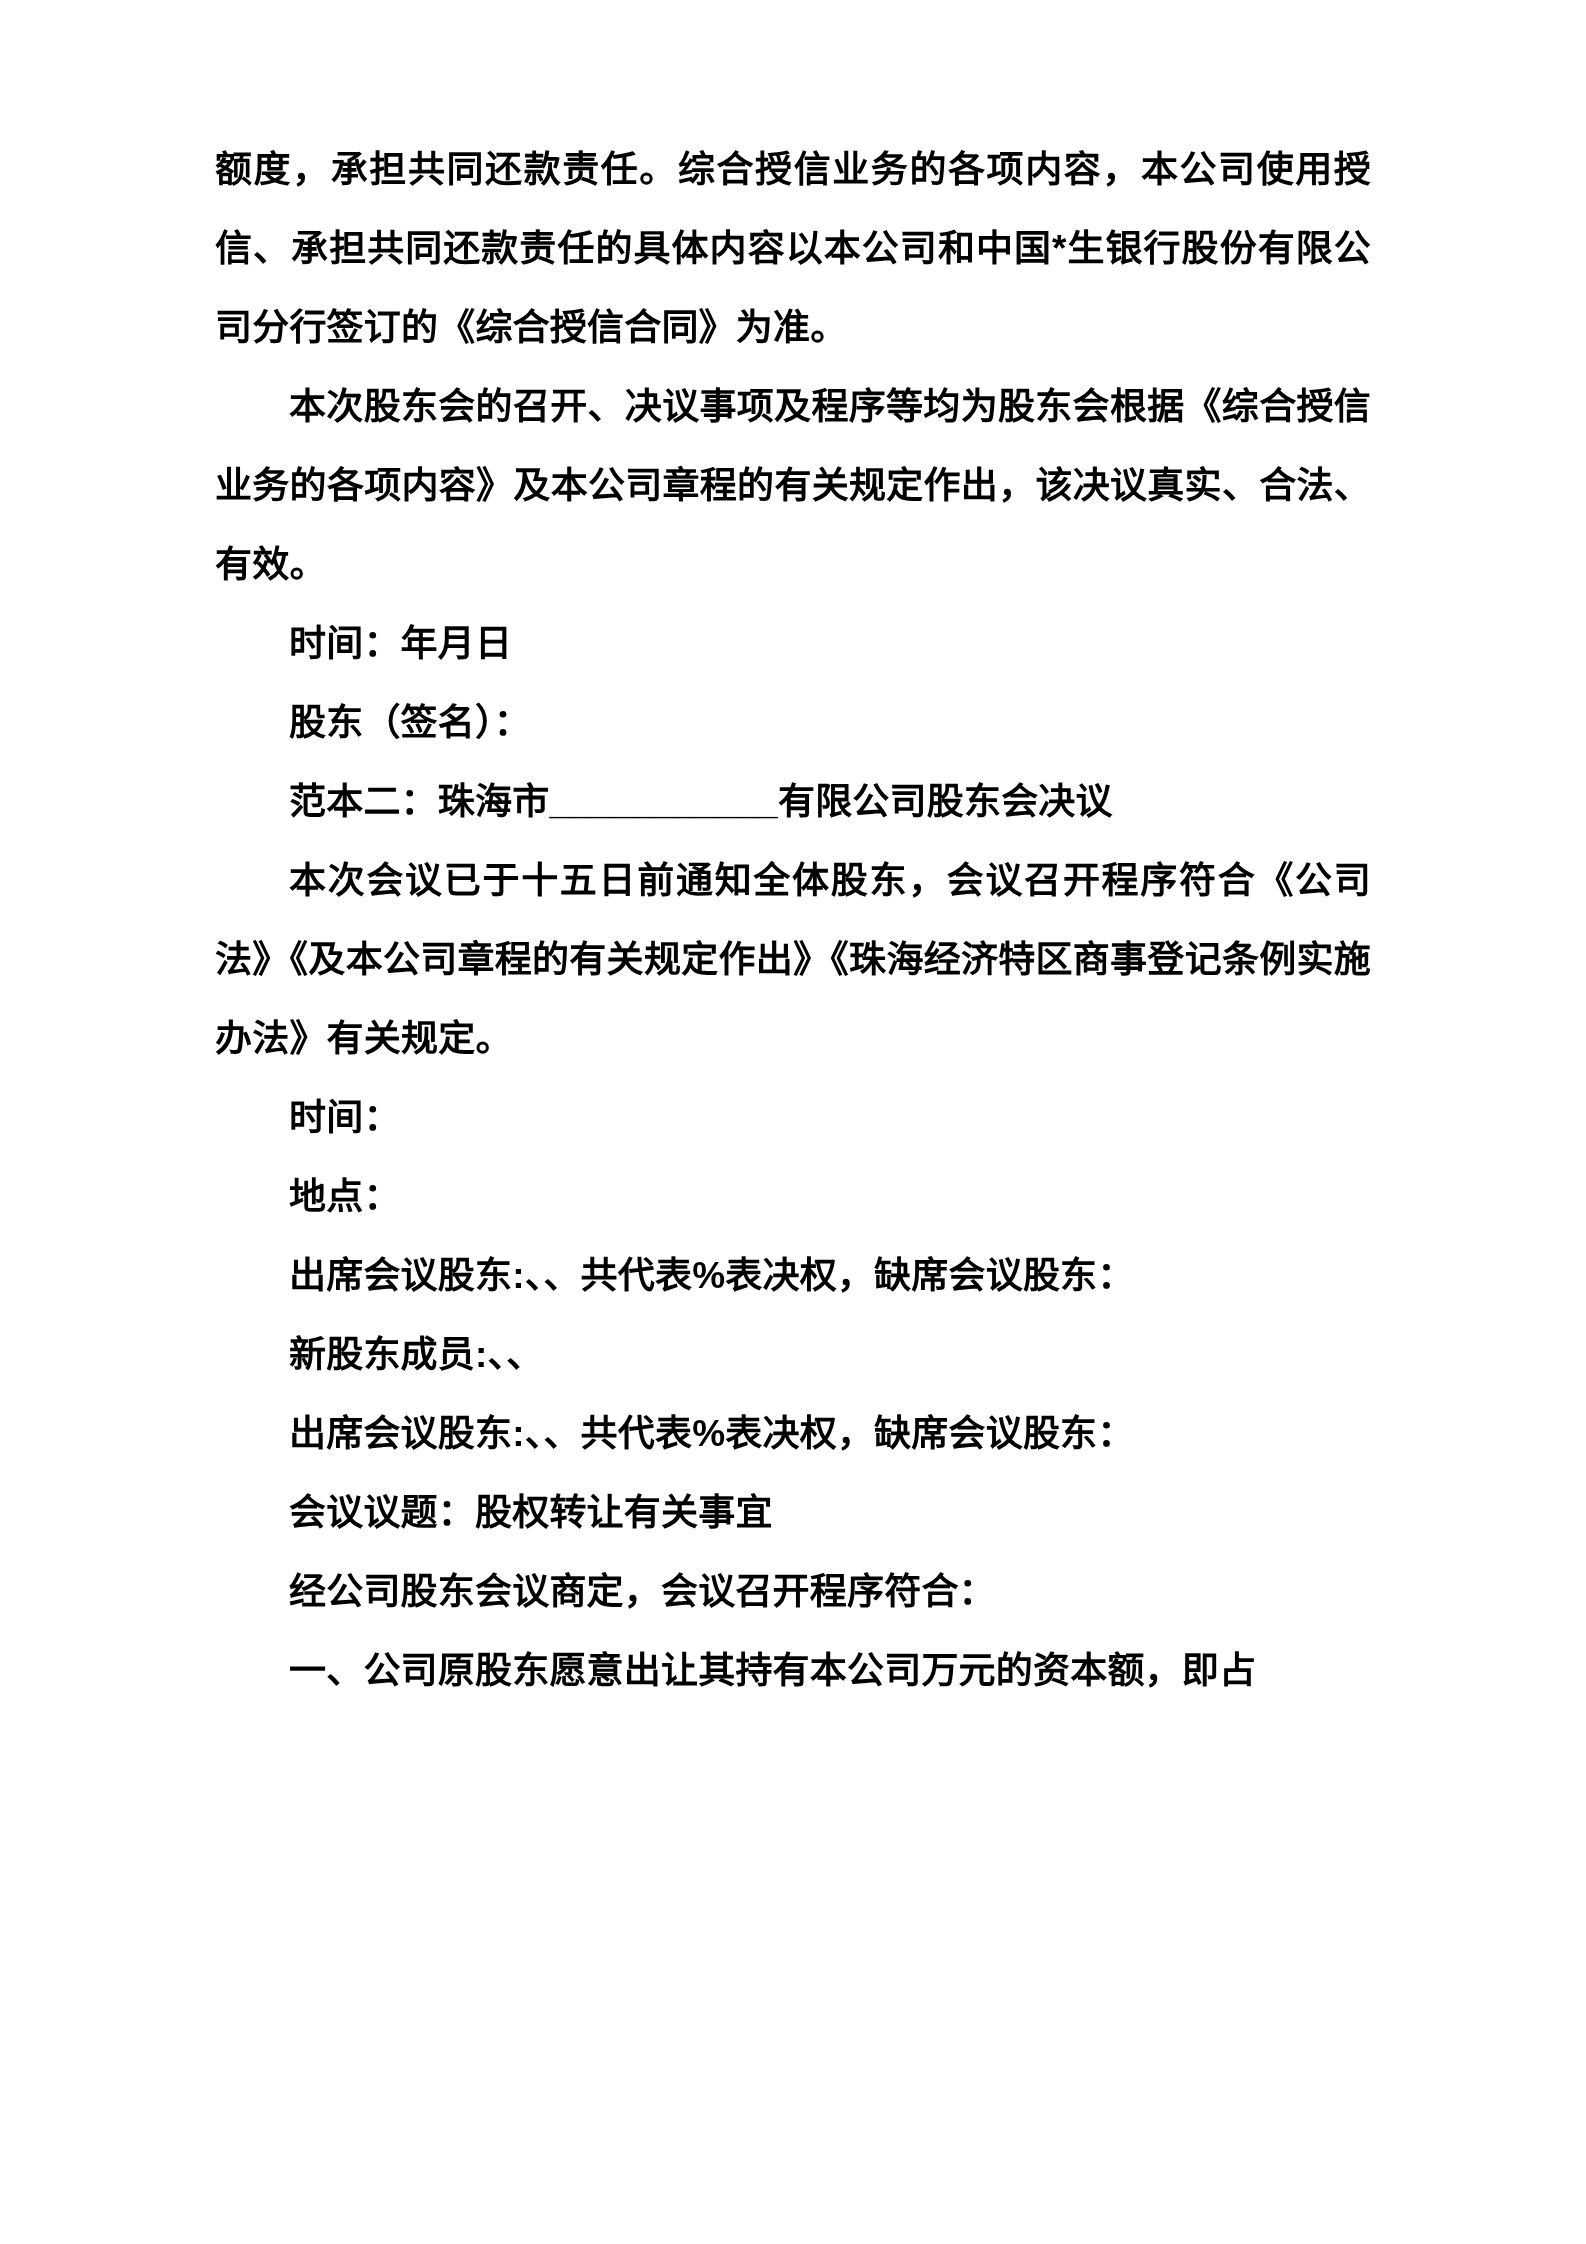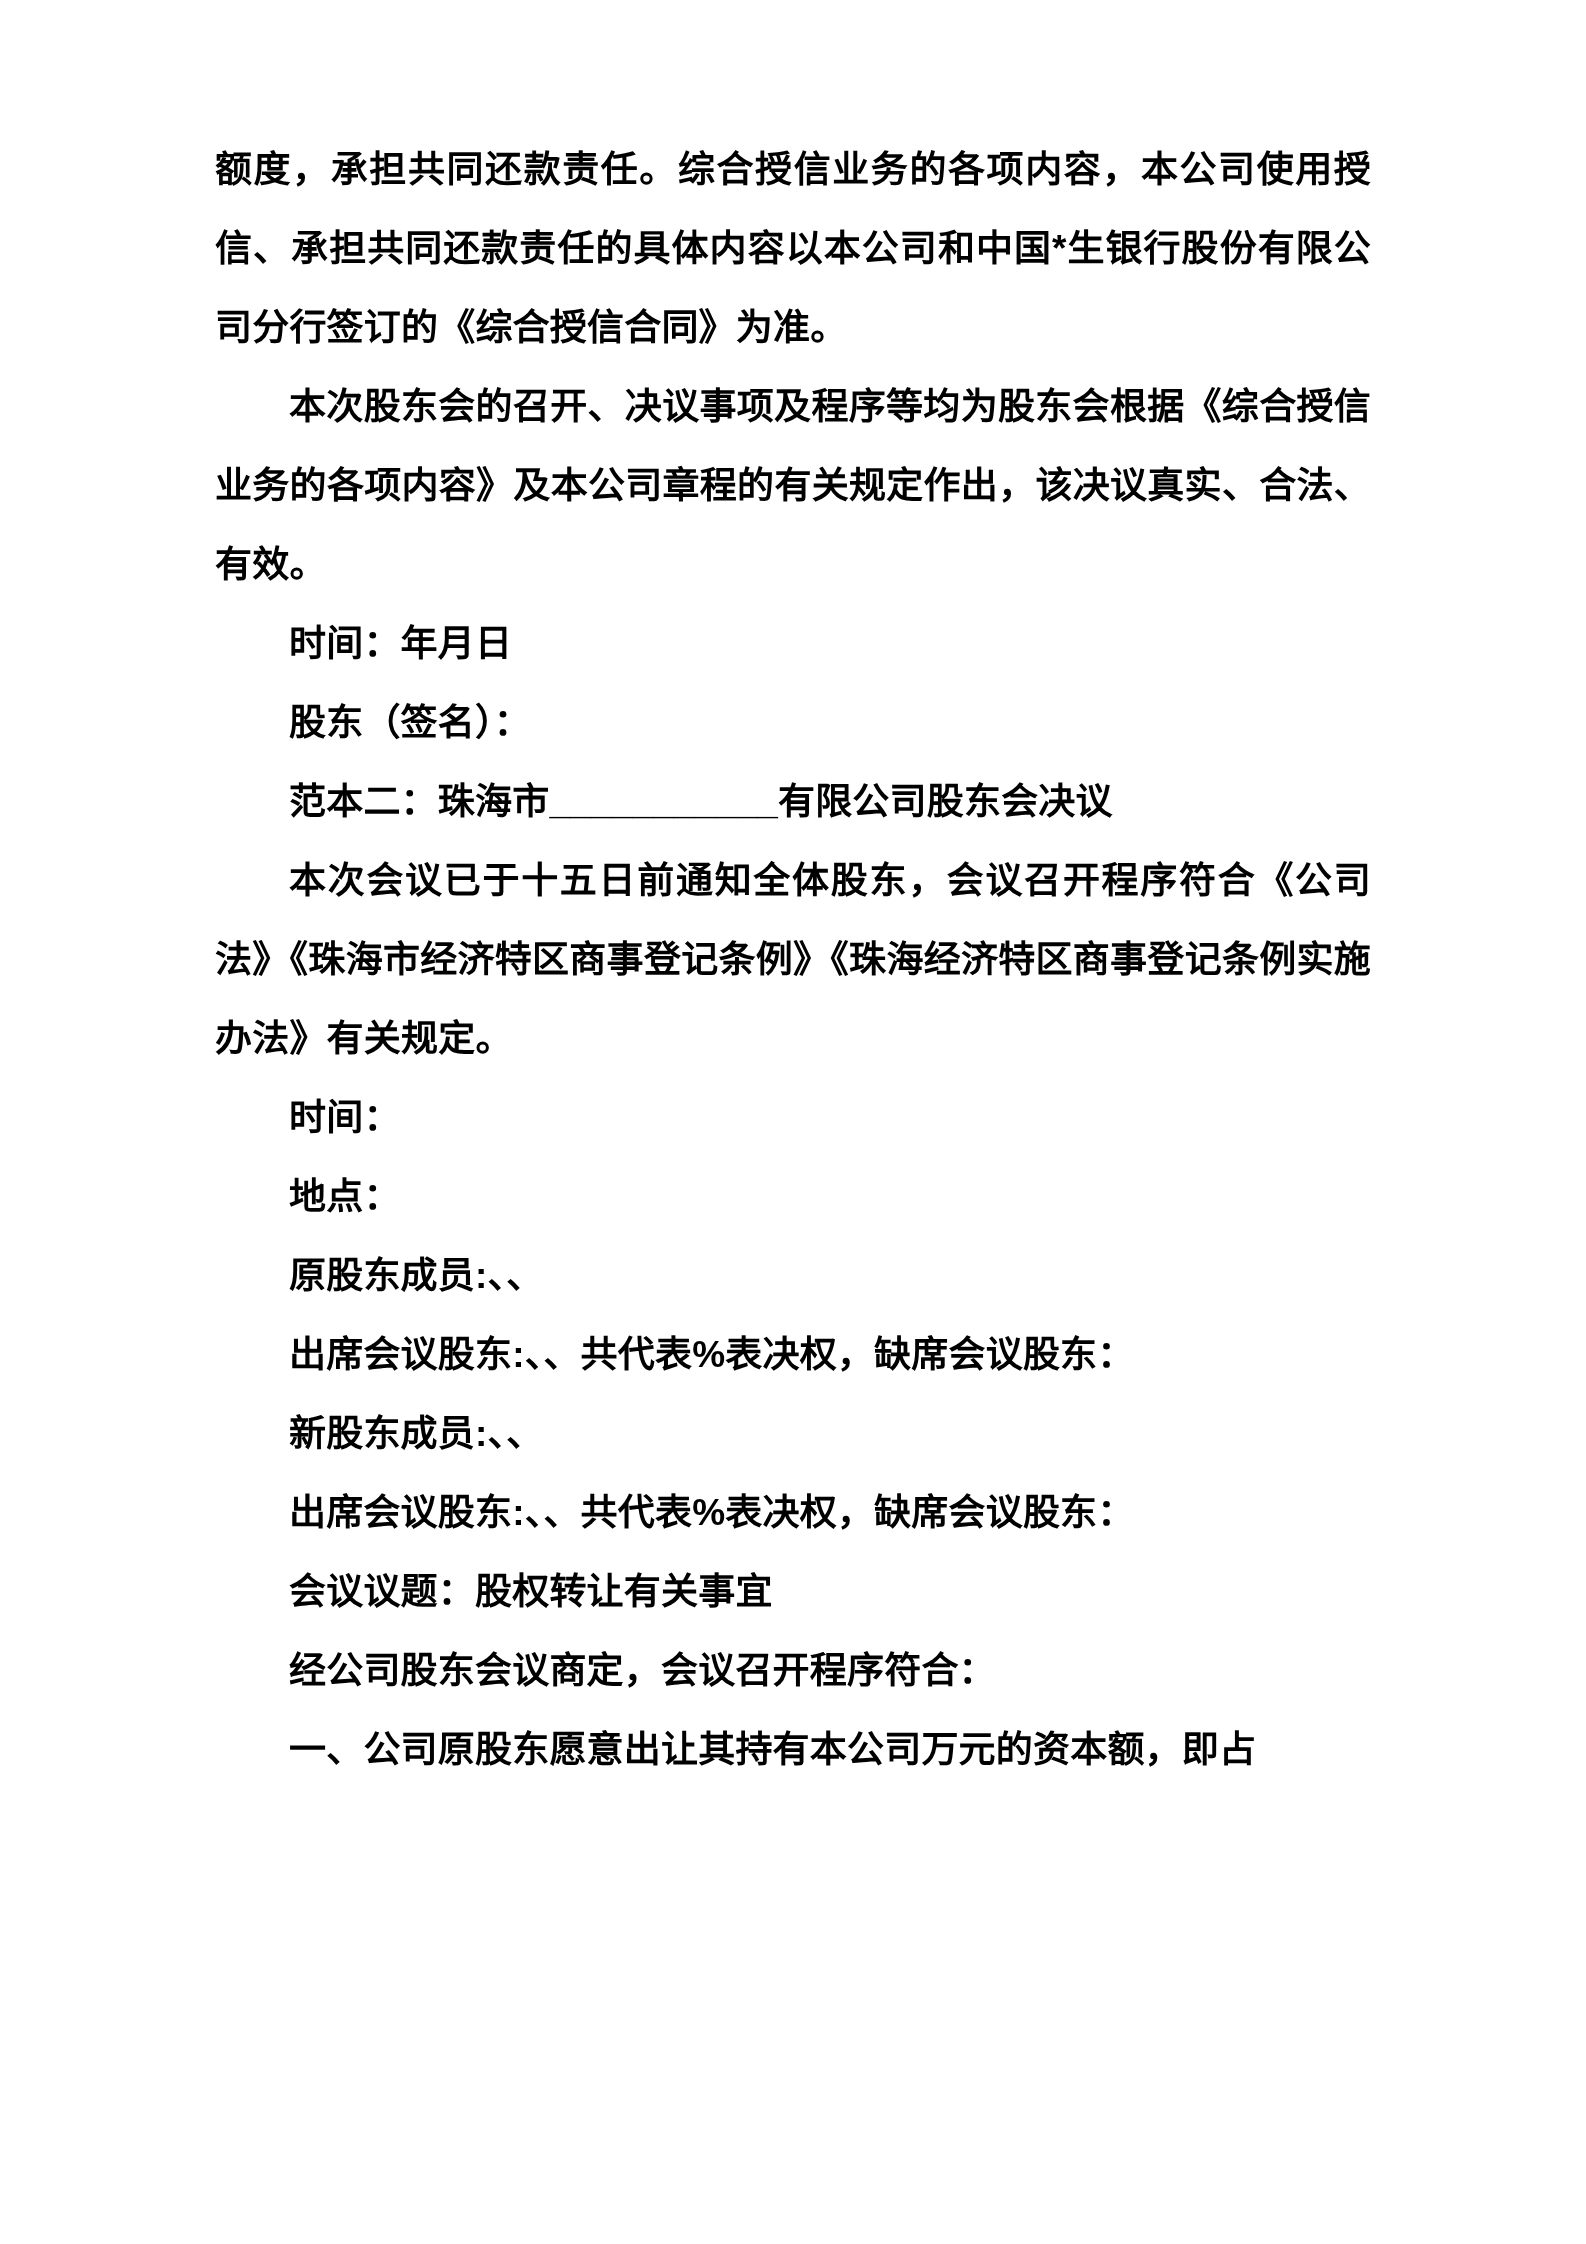--- a/index.html
+++ b/index.html
@@ -51,27 +51,26 @@
 
     <p class="p indent">本次股东会的召开、决议事项及程序等均为股东会根据《综合授信业务的各项内容》及本公司章程的有关规定作出，该决议真实、合法、有效。</p>
 
     <p class="p indent">时间：年月日</p>
 
     <p class="p indent">股东（签名）：</p>
 
     <p class="p indent">范本二：珠海市___________有限公司股东会决议</p>
 
 
-    <p class="p indent">本次会议已于十五日前通知全体股东，会议召开程序符合《公司法》《珠海市经济特区商事登记条例》《珠海经济特区商事登记条例实施办法》有关规定。</p>
+    <p class="p indent">本次会议已于十五日前通知全体股东，会议召开程序符合《公司法》《及本公司章程的有关规定作出》《珠海经济特区商事登记条例实施办法》有关规定。</p>
 
     <p class="p indent">时间：</p>
 
     <p class="p indent">地点：</p>
 
-    <p class="p indent">原股东成员:、、</p>
 
     <p class="p indent">出席会议股东:、、共代表%表决权，缺席会议股东：</p>
 
     <p class="p indent">新股东成员:、、</p>
 
     <p class="p indent">出席会议股东:、、共代表%表决权，缺席会议股东：</p>
 
     <p class="p indent">会议议题：股权转让有关事宜</p>
 
     <p class="p indent">经公司股东会议商定，会议召开程序符合：</p>

